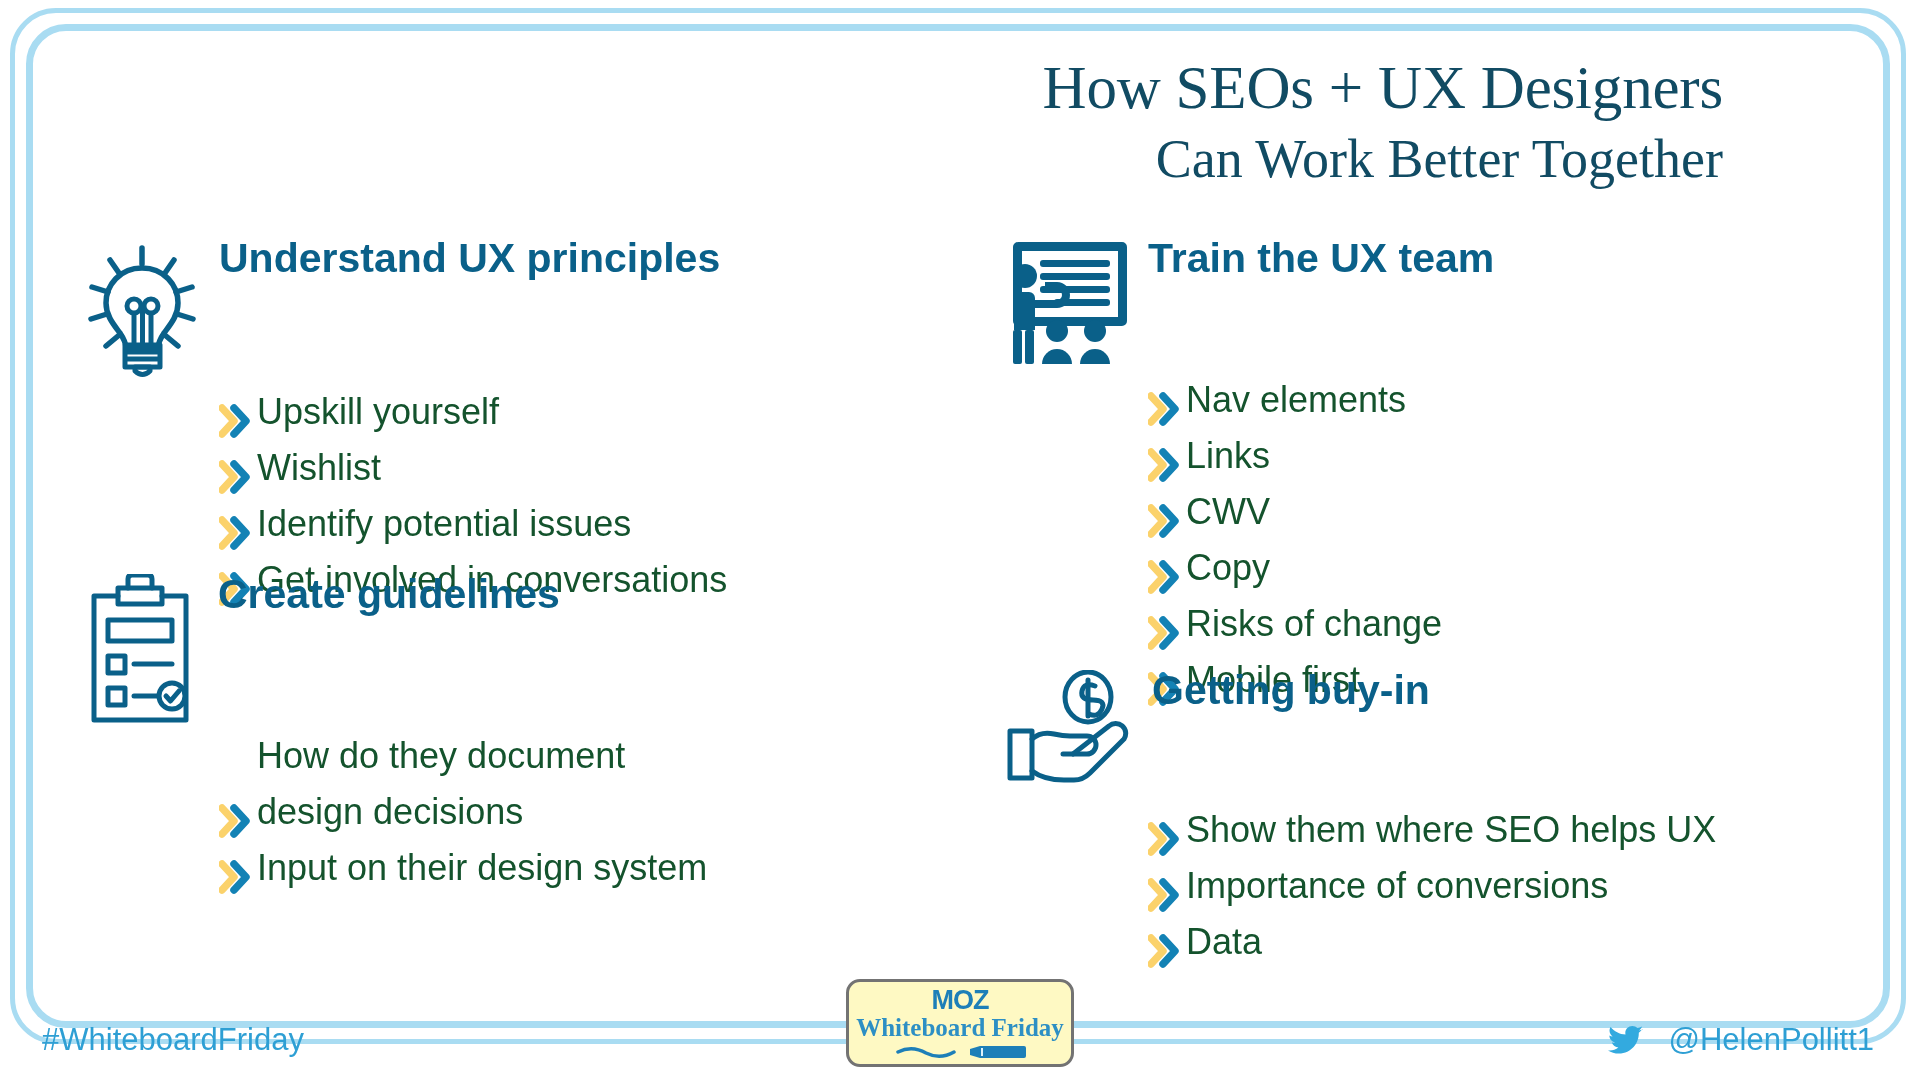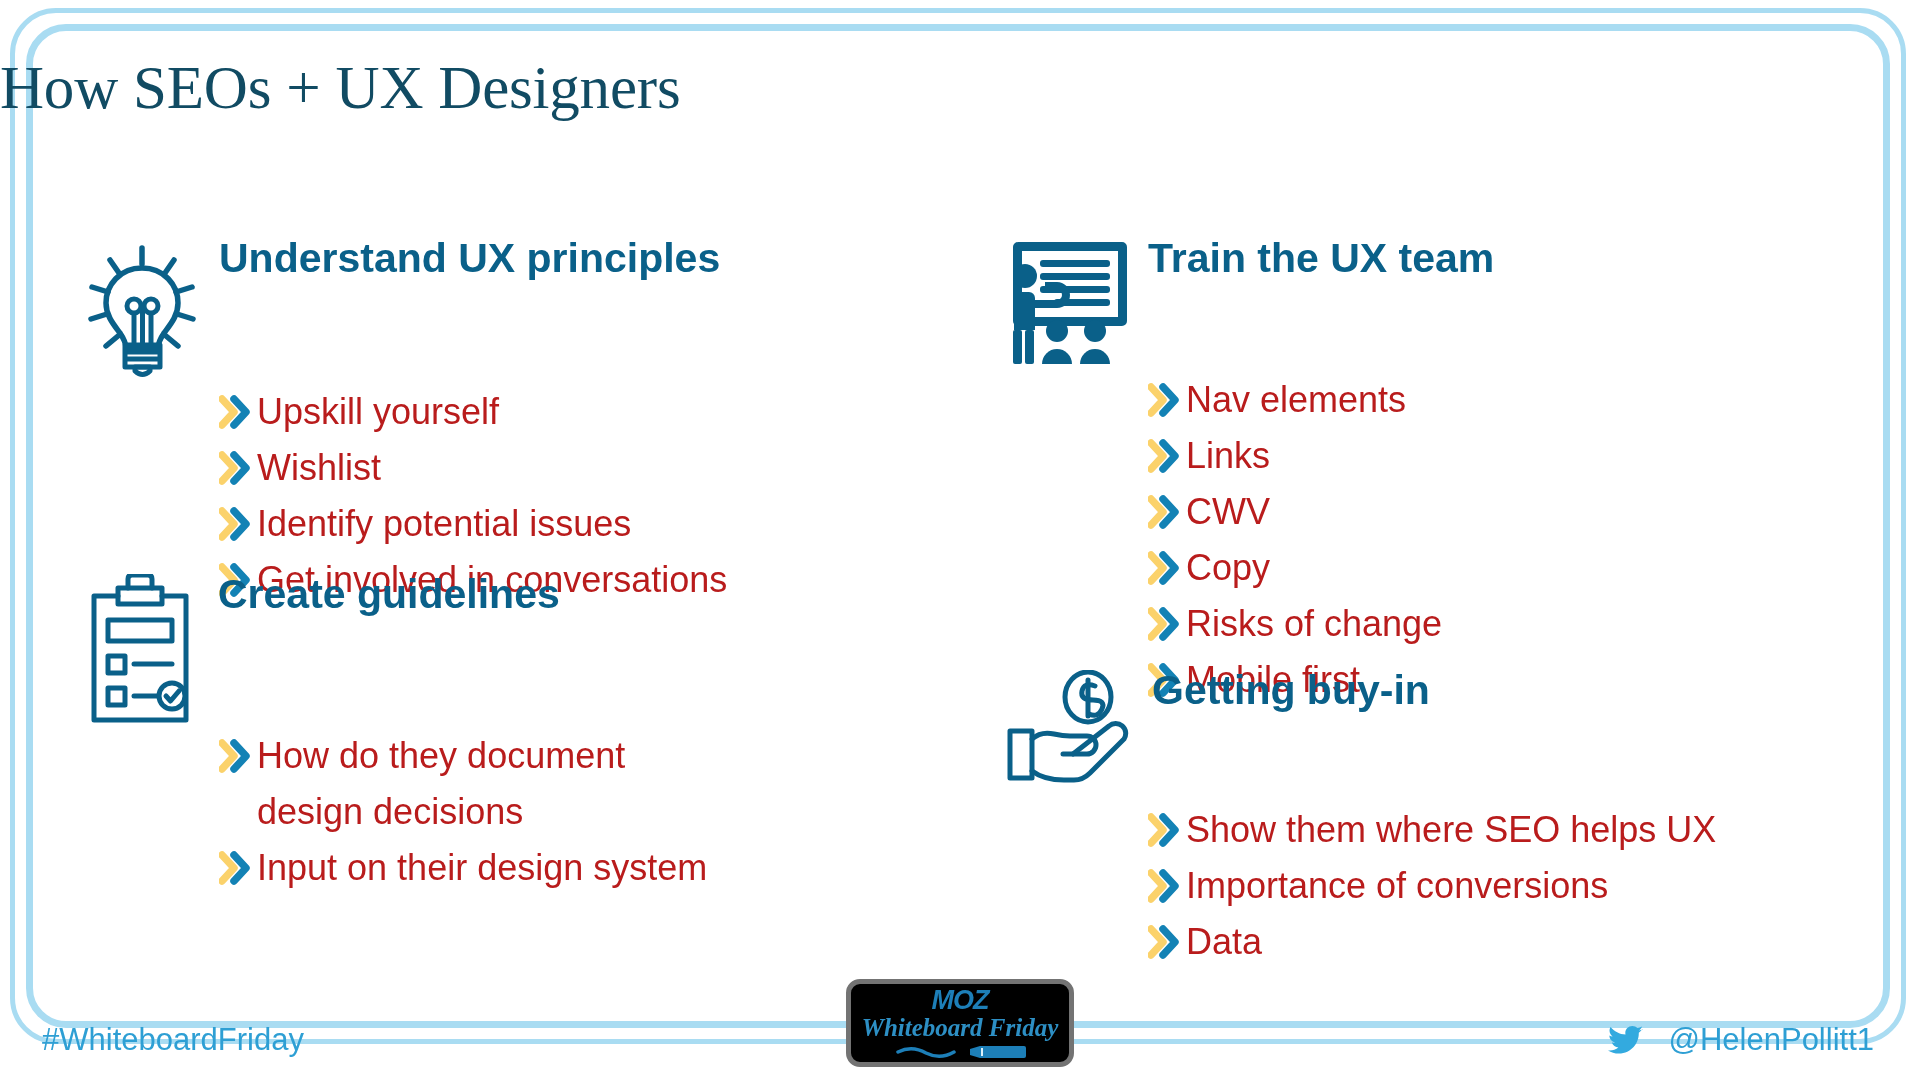--- a/index.html
+++ b/index.html
@@ -38,21 +38,21 @@
     box-sizing: border-box;
     pointer-events: none;
   }
 
   
   #title-block {
     position: absolute;
     top: 52px;
     left: 0;
     width: 1723px;
-    text-align: left;
+    text-align: right;
     color: #114b63;
     font-family: "Liberation Serif", serif;
   }
   #title-line1 {
     font-size: 61px;
     line-height: 72px;
     letter-spacing: -0.2px;
   }
   #title-line2 {
     font-size: 54px;
@@ -82,22 +82,22 @@
     color: #0a6089;
     font-weight: bold;
     font-size: 41px;
     line-height: 44px;
     white-space: nowrap;
   }
 
   .bullet-list { list-style: none; margin: 0; padding: 0; }
   .bullet {
     display: flex;
-    align-items: flex-start;
-    color: #b91c1c;
+    align-items: flex-end;
+    color: #14532d;
     font-size: 36px;
     line-height: 56px;
   }
   .chev {
     flex: 0 0 auto;
     width: 34px;
     height: 38px;
     margin-top: 9px;
     margin-right: 4px;
     display: block;
@@ -125,30 +125,29 @@
   #twitter-bird { display: block; }
 
   
   #moz-badge {
     position: absolute;
     left: 50%;
     transform: translateX(-50%);
     bottom: 13px;
     width: 228px;
     height: 88px;
-    background: #000000;
-    border: 5px solid #737373;
+    background: #fef9c3;
+    border: 3px solid #737373;
     border-radius: 14px;
     box-sizing: border-box;
     display: flex;
     flex-direction: column;
     align-items: center;
     justify-content: center;
     overflow: hidden;
-    font-style: italic;
   }
   #moz-wordmark {
     font-family: "Liberation Sans", sans-serif;
     font-weight: bold;
     font-size: 27px;
     letter-spacing: -1px;
     color: #1d7fb8;
     line-height: 26px;
   }
   #moz-sub {
@@ -161,20 +160,21 @@
   #moz-marker { margin-top: 1px; display: block; }
 </style>
 </head>
 <body>
 
 <div id="frame-outer"></div>
 <div id="frame-inner"></div>
 
 <div id="title-block">
   <div id="title-line1">How SEOs + UX Designers</div>
+  <div id="title-line2">Can Work Better Together</div>
 </div>
 
 <div id="col-left" class="column">
 
   <div class="section" style="top:232px; left:0;">
     <div class="section-head">
 
       <svg class="sec-icon" width="125" height="140" viewBox="0 0 125 140" style="margin-top:8px;margin-right:14px;">
         <g fill="none" stroke="#0a6089" stroke-width="5.5" stroke-linecap="round">
 

